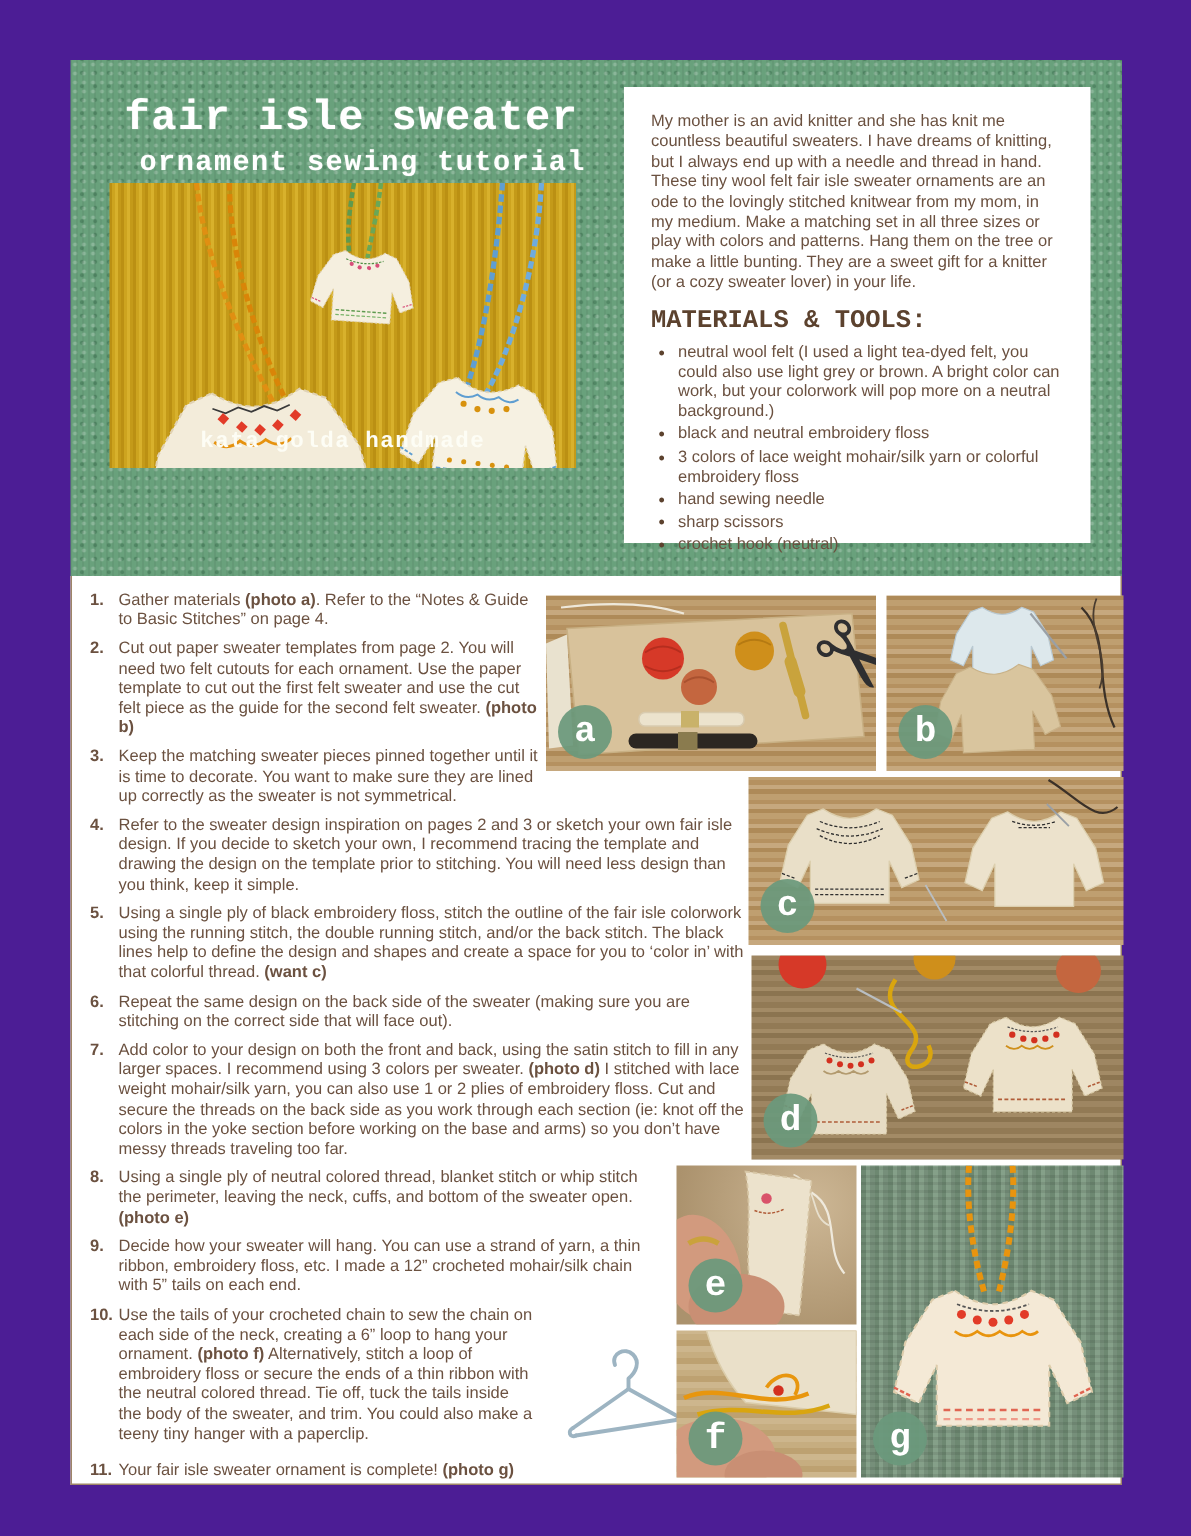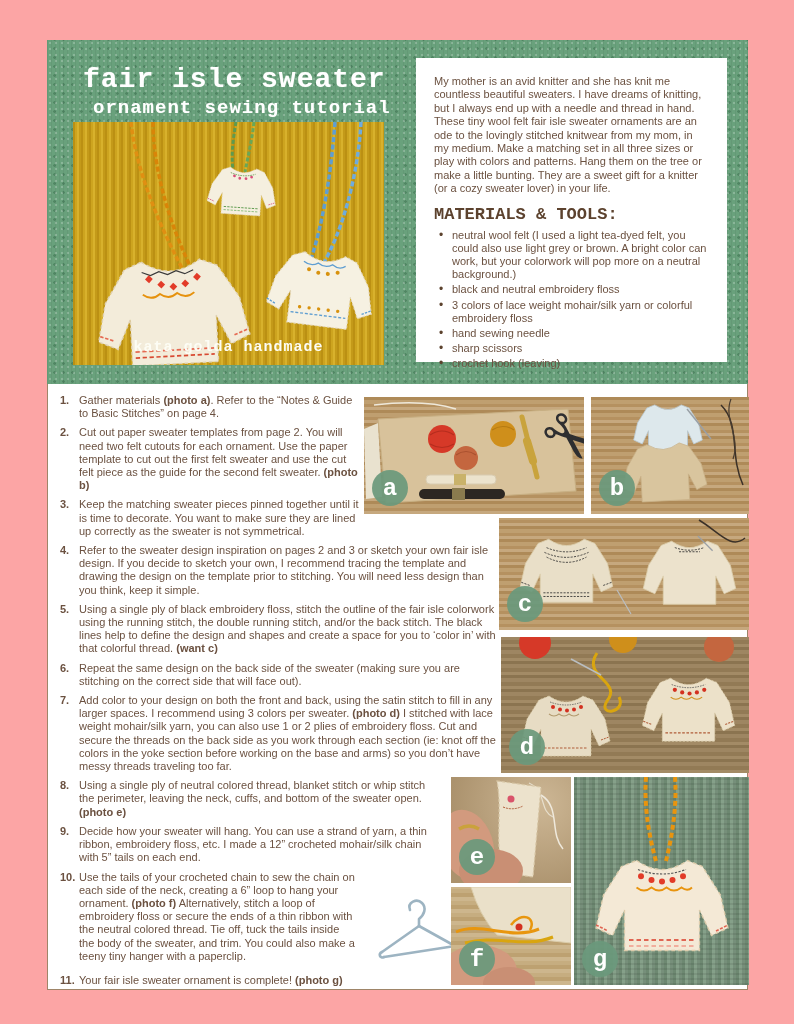--- a/index.html
+++ b/index.html
@@ -1,31 +1,31 @@
 <!DOCTYPE html>
 <html><head>
 <meta charset="utf-8">
 <style>
   html,body{margin:0;padding:0;background:#ffffff;}
-  .page{position:relative;width:794px;height:1024px;background:#fca5a5;overflow:hidden;
+  .page{position:relative;width:794px;height:1024px;background:#4c1d95;overflow:hidden;
         font-family:"Liberation Sans",sans-serif;color:#6b5140;}
   
   .header{position:absolute;left:47px;top:40px;width:701px;height:344px;
     background-color:#69a17c;
     background-image:
       radial-gradient(rgba(255,255,255,.22) 1px, transparent 1.6px),
       radial-gradient(rgba(18,66,38,.28) 1px, transparent 1.6px),
       repeating-linear-gradient(90deg, rgba(0,0,0,.05) 0 1px, transparent 1px 4px);
     background-size:6px 6px, 9px 9px, auto;
     background-position:0 0, 3px 4px, 0 0;}
   .title-block{position:absolute;left:36px;top:24px;color:#fff;
     font-family:"Liberation Mono","DejaVu Sans Mono",monospace;text-shadow:0 0 1px rgba(255,255,255,.4);}
   .title1{font-size:28px;font-weight:700;letter-spacing:1px;}
   .title2{font-size:19px;font-weight:700;letter-spacing:1px;margin-left:10px;margin-top:2px;}
-  .hero{position:absolute;left:26px;top:82px;width:311px;height:243px;overflow:hidden;
+  .hero{position:absolute;left:26px;top:82px;width:311px;height:190px;overflow:hidden;
     background:repeating-linear-gradient(90deg,#bb9013 0 2px,#cda41f 2px 4px,#d8b12c 4px 6px,#c49a19 6px 8px);}
   .hero-caption{position:absolute;left:0;right:0;bottom:9px;text-align:center;color:#fdfdf5;
     font-family:"Liberation Mono","DejaVu Sans Mono",monospace;font-size:15px;font-weight:700;letter-spacing:1px;}
   .infobox{position:absolute;left:369px;top:18px;width:311px;height:304px;background:#fff;
     box-sizing:border-box;padding:17px 18px 0 18px;}
   .intro{margin:0 0 9px 0;font-size:11px;line-height:1.22;color:#6b5140;}
   .mat-heading{margin:0 0 5px 0;font-family:"Liberation Mono","DejaVu Sans Mono",monospace;
     font-size:17px;font-weight:700;color:#5c422e;letter-spacing:0;}
   .mat-list{margin:0;padding:0 0 0 5px;list-style:none;font-size:11px;line-height:1.2;}
   .mat-list li{position:relative;padding-left:13px;margin-bottom:2px;}
@@ -138,21 +138,21 @@
 
     <div class="infobox">
       <p class="intro">My mother is an avid knitter and she has knit me countless beautiful sweaters. I have dreams of knitting, but I always end up with a needle and thread in hand. These tiny wool felt fair isle sweater ornaments are an ode to the lovingly stitched knitwear from my mom, in my medium. Make a matching set in all three sizes or play with colors and patterns. Hang them on the tree or make a little bunting. They are a sweet gift for a knitter (or a cozy sweater lover) in your life.</p>
       <h2 class="mat-heading">MATERIALS &amp; TOOLS:</h2>
       <ul class="mat-list" id="materials-list">
           <li>neutral wool felt (I used a light tea-dyed felt, you could also use light grey or brown. A bright color can work, but your colorwork will pop more on a neutral background.)</li>
           <li>black and neutral embroidery floss</li>
           <li>3 colors of lace weight mohair/silk yarn or colorful embroidery floss</li>
           <li>hand sewing needle</li>
           <li>sharp scissors</li>
-          <li>crochet hook (leaving)</li>
+          <li>crochet hook (neutral)</li>
         </ul>
     </div>
   </div>
 
   <div class="lower">
     <ol class="steps" id="steps">
         <li class="wn">
           <span class="num">1.</span>
           <span class="txt"><span>Gather materials </span><span class="b">(photo a)</span><span>. Refer to the “Notes &amp; Guide to Basic Stitches” on page 4.</span></span>
         </li>

